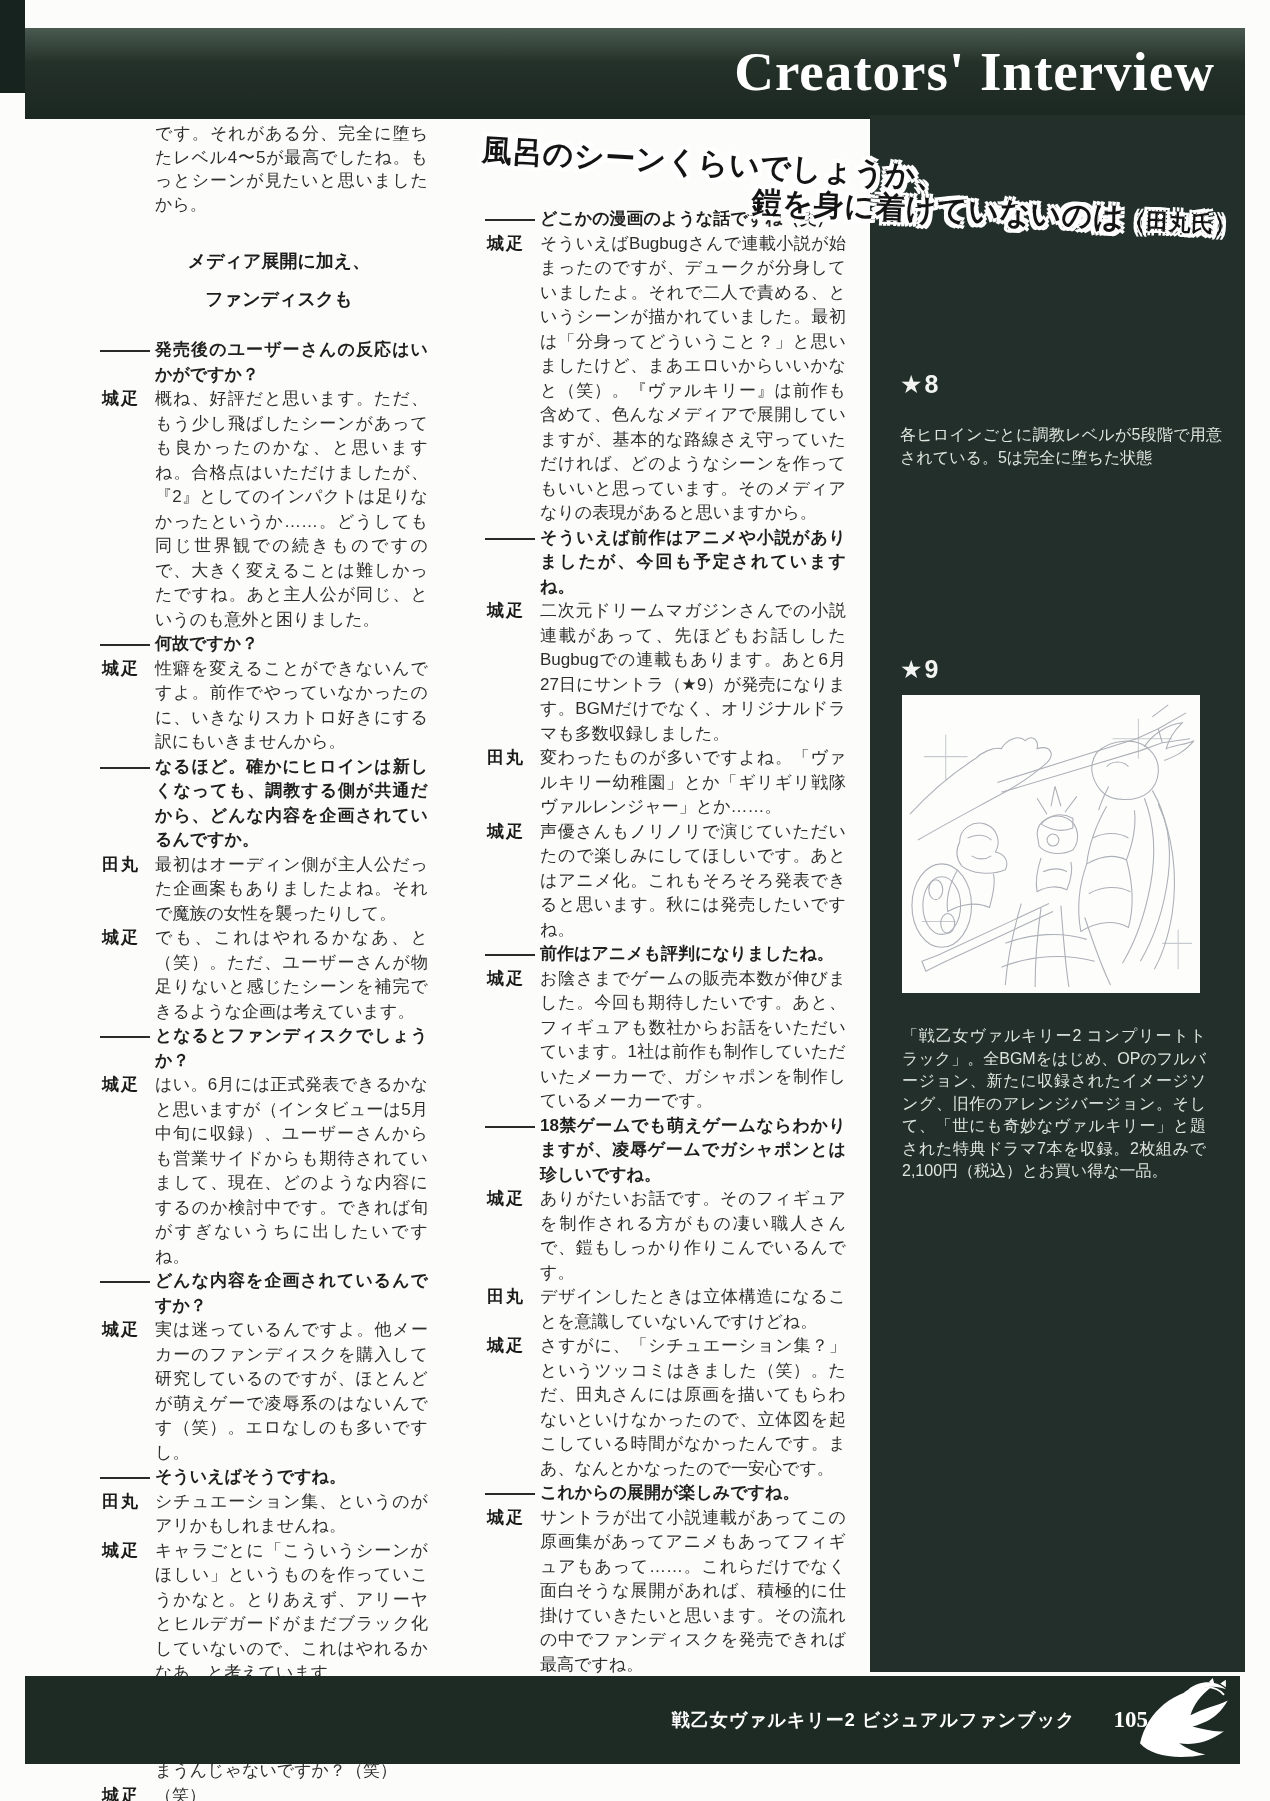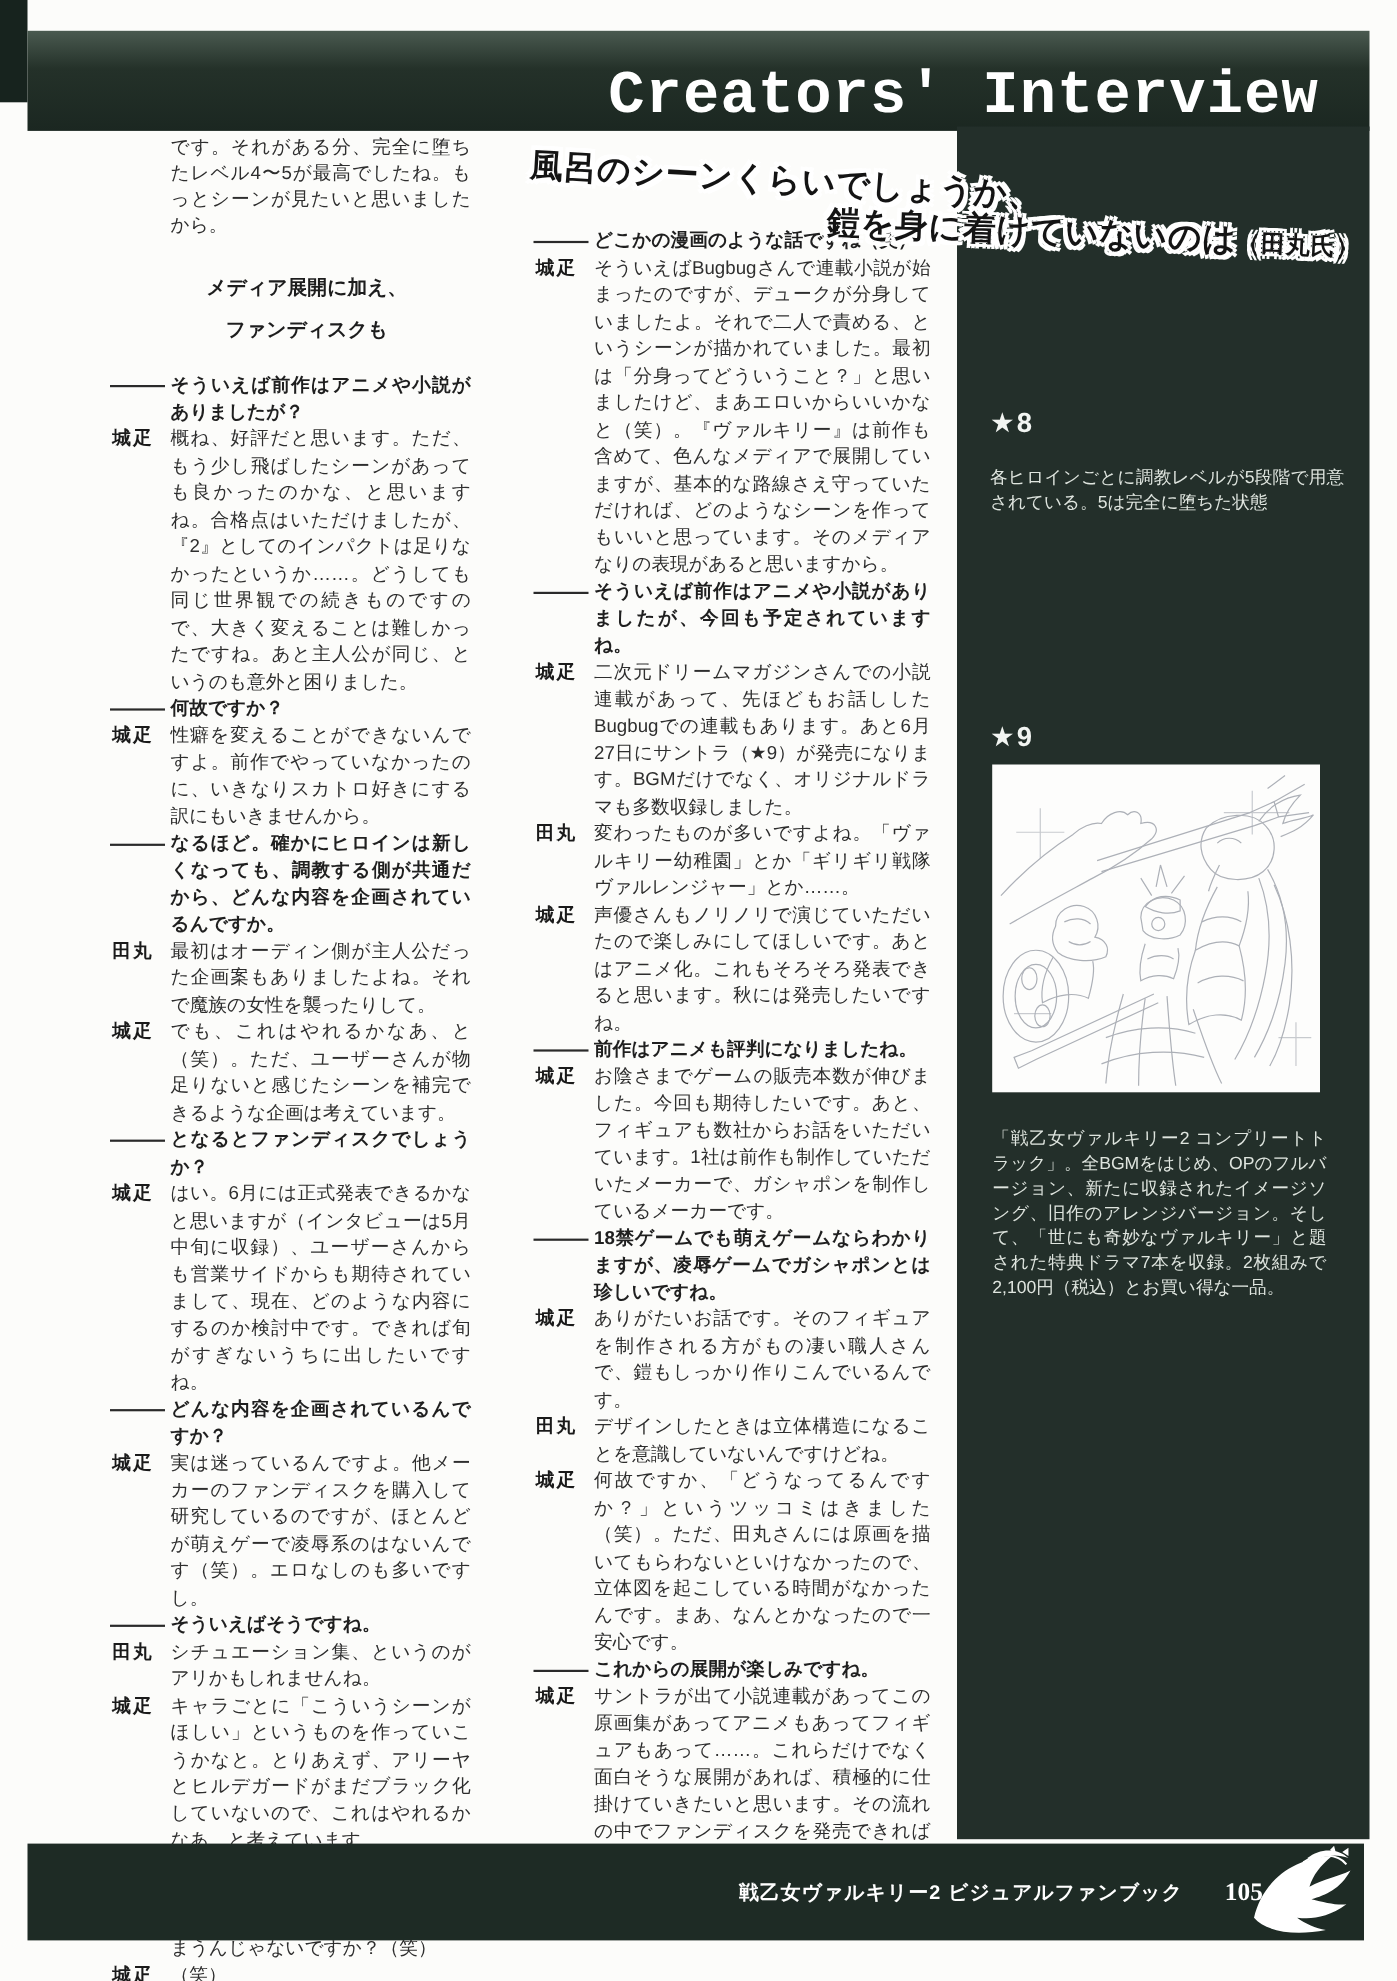--- a/index.html
+++ b/index.html
@@ -3,22 +3,22 @@
 <meta charset="utf-8">
 <style>
   html,body{margin:0;padding:0;background:#e8e8e6;}
   .page{position:relative;width:1270px;height:1801px;background:#fcfcfa;overflow:hidden;
         font-family:"Liberation Sans","DejaVu Sans",sans-serif;color:#2e2e2e;}
   
   .corner-bar{position:absolute;left:0;top:0;width:25px;height:93px;background:#17231e;}
   
   .band{position:absolute;left:25px;top:28px;width:1220px;height:91px;
         background:linear-gradient(180deg,#4a5a50 0%,#243129 38%,#1b2721 100%);}
-  .band h1{margin:16px;padding:12px 30px 0 0;text-align:right;color:#ffffff;
-        font-family:Liberation Mono, monospace;font-weight:bold;
+  .band h1{margin:0;padding:12px 30px 0 0;text-align:right;color:#ffffff;
+        font-family:Liberation Serif, serif;font-weight:bold;
         font-size:55px;letter-spacing:1px;}
   
   .panel{position:absolute;left:870px;top:115px;width:375px;height:1557px;background:#232f2a;}
   .note-star{position:absolute;left:30px;color:#f2f5f2;font-weight:bold;font-size:25px;letter-spacing:2px;}
   .star8{top:255px;}
   .star9{top:540px;}
   .note-text{position:absolute;left:30px;top:293px;width:322px;color:#dfe5df;
         font-size:16px;line-height:22.5px;text-align:justify;}
   .illustration{position:absolute;left:32px;top:580px;width:298px;height:298px;background:#fdfdfc;}
   .illustration svg{display:block;width:100%;height:100%;}
@@ -124,21 +124,21 @@
     <span>鎧を身に着けていないのは</span><span class="attr">（田丸氏）</span>
   </div>
 
   <div class="col col1">
     <p class="intro">です。それがある分、完全に堕ちたレベル4〜5が最高でしたね。もっとシーンが見たいと思いましたから。</p>
     <h2 class="section-heading">
       <span>メディア展開に加え、</span><br>
       <span>ファンディスクも</span>
     </h2>
     <div id="qa-left">
-        <div class="qa-item q"><span class="qa-text">そういえば前作はアニメや小説がありましたが？</span></div>
+        <div class="qa-item q"><span class="qa-text">発売後のユーザーさんの反応はいかがですか？</span></div>
         <div class="qa-item a"><span class="speaker">城疋</span><span class="qa-text">概ね、好評だと思います。ただ、もう少し飛ばしたシーンがあっても良かったのかな、と思いますね。合格点はいただけましたが、『2』としてのインパクトは足りなかったというか……。どうしても同じ世界観での続きものですので、大きく変えることは難しかったですね。あと主人公が同じ、というのも意外と困りました。</span></div>
         <div class="qa-item q"><span class="qa-text">何故ですか？</span></div>
         <div class="qa-item a"><span class="speaker">城疋</span><span class="qa-text">性癖を変えることができないんですよ。前作でやっていなかったのに、いきなりスカトロ好きにする訳にもいきませんから。</span></div>
         <div class="qa-item q"><span class="qa-text">なるほど。確かにヒロインは新しくなっても、調教する側が共通だから、どんな内容を企画されているんですか。</span></div>
         <div class="qa-item a"><span class="speaker">田丸</span><span class="qa-text">最初はオーディン側が主人公だった企画案もありましたよね。それで魔族の女性を襲ったりして。</span></div>
         <div class="qa-item a"><span class="speaker">城疋</span><span class="qa-text">でも、これはやれるかなあ、と（笑）。ただ、ユーザーさんが物足りないと感じたシーンを補完できるような企画は考えています。</span></div>
         <div class="qa-item q"><span class="qa-text">となるとファンディスクでしょうか？</span></div>
         <div class="qa-item a"><span class="speaker">城疋</span><span class="qa-text">はい。6月には正式発表できるかなと思いますが（インタビューは5月中旬に収録）、ユーザーさんからも営業サイドからも期待されていまして、現在、どのような内容にするのか検討中です。できれば旬がすぎないうちに出したいですね。</span></div>
         <div class="qa-item q"><span class="qa-text">どんな内容を企画されているんですか？</span></div>
         <div class="qa-item a"><span class="speaker">城疋</span><span class="qa-text">実は迷っているんですよ。他メーカーのファンディスクを購入して研究しているのですが、ほとんどが萌えゲーで凌辱系のはないんです（笑）。エロなしのも多いですし。</span></div>
@@ -156,21 +156,21 @@
         <div class="qa-item a"><span class="speaker">城疋</span><span class="qa-text">そういえばBugbugさんで連載小説が始まったのですが、デュークが分身していましたよ。それで二人で責める、というシーンが描かれていました。最初は「分身ってどういうこと？」と思いましたけど、まあエロいからいいかなと（笑）。『ヴァルキリー』は前作も含めて、色んなメディアで展開していますが、基本的な路線さえ守っていただければ、どのようなシーンを作ってもいいと思っています。そのメディアなりの表現があると思いますから。</span></div>
         <div class="qa-item q"><span class="qa-text">そういえば前作はアニメや小説がありましたが、今回も予定されていますね。</span></div>
         <div class="qa-item a"><span class="speaker">城疋</span><span class="qa-text">二次元ドリームマガジンさんでの小説連載があって、先ほどもお話ししたBugbugでの連載もあります。あと6月27日にサントラ（★9）が発売になります。BGMだけでなく、オリジナルドラマも多数収録しました。</span></div>
         <div class="qa-item a"><span class="speaker">田丸</span><span class="qa-text">変わったものが多いですよね。「ヴァルキリー幼稚園」とか「ギリギリ戦隊ヴァルレンジャー」とか……。</span></div>
         <div class="qa-item a"><span class="speaker">城疋</span><span class="qa-text">声優さんもノリノリで演じていただいたので楽しみにしてほしいです。あとはアニメ化。これもそろそろ発表できると思います。秋には発売したいですね。</span></div>
         <div class="qa-item q"><span class="qa-text">前作はアニメも評判になりましたね。</span></div>
         <div class="qa-item a"><span class="speaker">城疋</span><span class="qa-text">お陰さまでゲームの販売本数が伸びました。今回も期待したいです。あと、フィギュアも数社からお話をいただいています。1社は前作も制作していただいたメーカーで、ガシャポンを制作しているメーカーです。</span></div>
         <div class="qa-item q"><span class="qa-text">18禁ゲームでも萌えゲームならわかりますが、凌辱ゲームでガシャポンとは珍しいですね。</span></div>
         <div class="qa-item a"><span class="speaker">城疋</span><span class="qa-text">ありがたいお話です。そのフィギュアを制作される方がもの凄い職人さんで、鎧もしっかり作りこんでいるんです。</span></div>
         <div class="qa-item a"><span class="speaker">田丸</span><span class="qa-text">デザインしたときは立体構造になることを意識していないんですけどね。</span></div>
-        <div class="qa-item a"><span class="speaker">城疋</span><span class="qa-text">何故ですか、「どうなってるんですか？」というツッコミはきました（笑）。ただ、田丸さんには原画を描いてもらわないといけなかったので、立体図を起こしている時間がなかったんです。まあ、なんとかなったので一安心です。</span></div>
+        <div class="qa-item a"><span class="speaker">城疋</span><span class="qa-text">さすがに、「シチュエーション集？」というツッコミはきました（笑）。ただ、田丸さんには原画を描いてもらわないといけなかったので、立体図を起こしている時間がなかったんです。まあ、なんとかなったので一安心です。</span></div>
         <div class="qa-item q"><span class="qa-text">これからの展開が楽しみですね。</span></div>
         <div class="qa-item a"><span class="speaker">城疋</span><span class="qa-text">サントラが出て小説連載があってこの原画集があってアニメもあってフィギュアもあって……。これらだけでなく面白そうな展開があれば、積極的に仕掛けていきたいと思います。その流れの中でファンディスクを発売できれば最高ですね。</span></div>
         <div class="qa-item q"><span class="qa-text">楽しみにしています。本日はありがとうございました。</span></div>
       </div>
   </div>
 
   <footer class="footer-band">
     <span class="book-title">戦乙女ヴァルキリー2 ビジュアルファンブック</span>
     <span class="page-num">105</span>
     <svg class="wing" viewBox="0 0 110 90">

